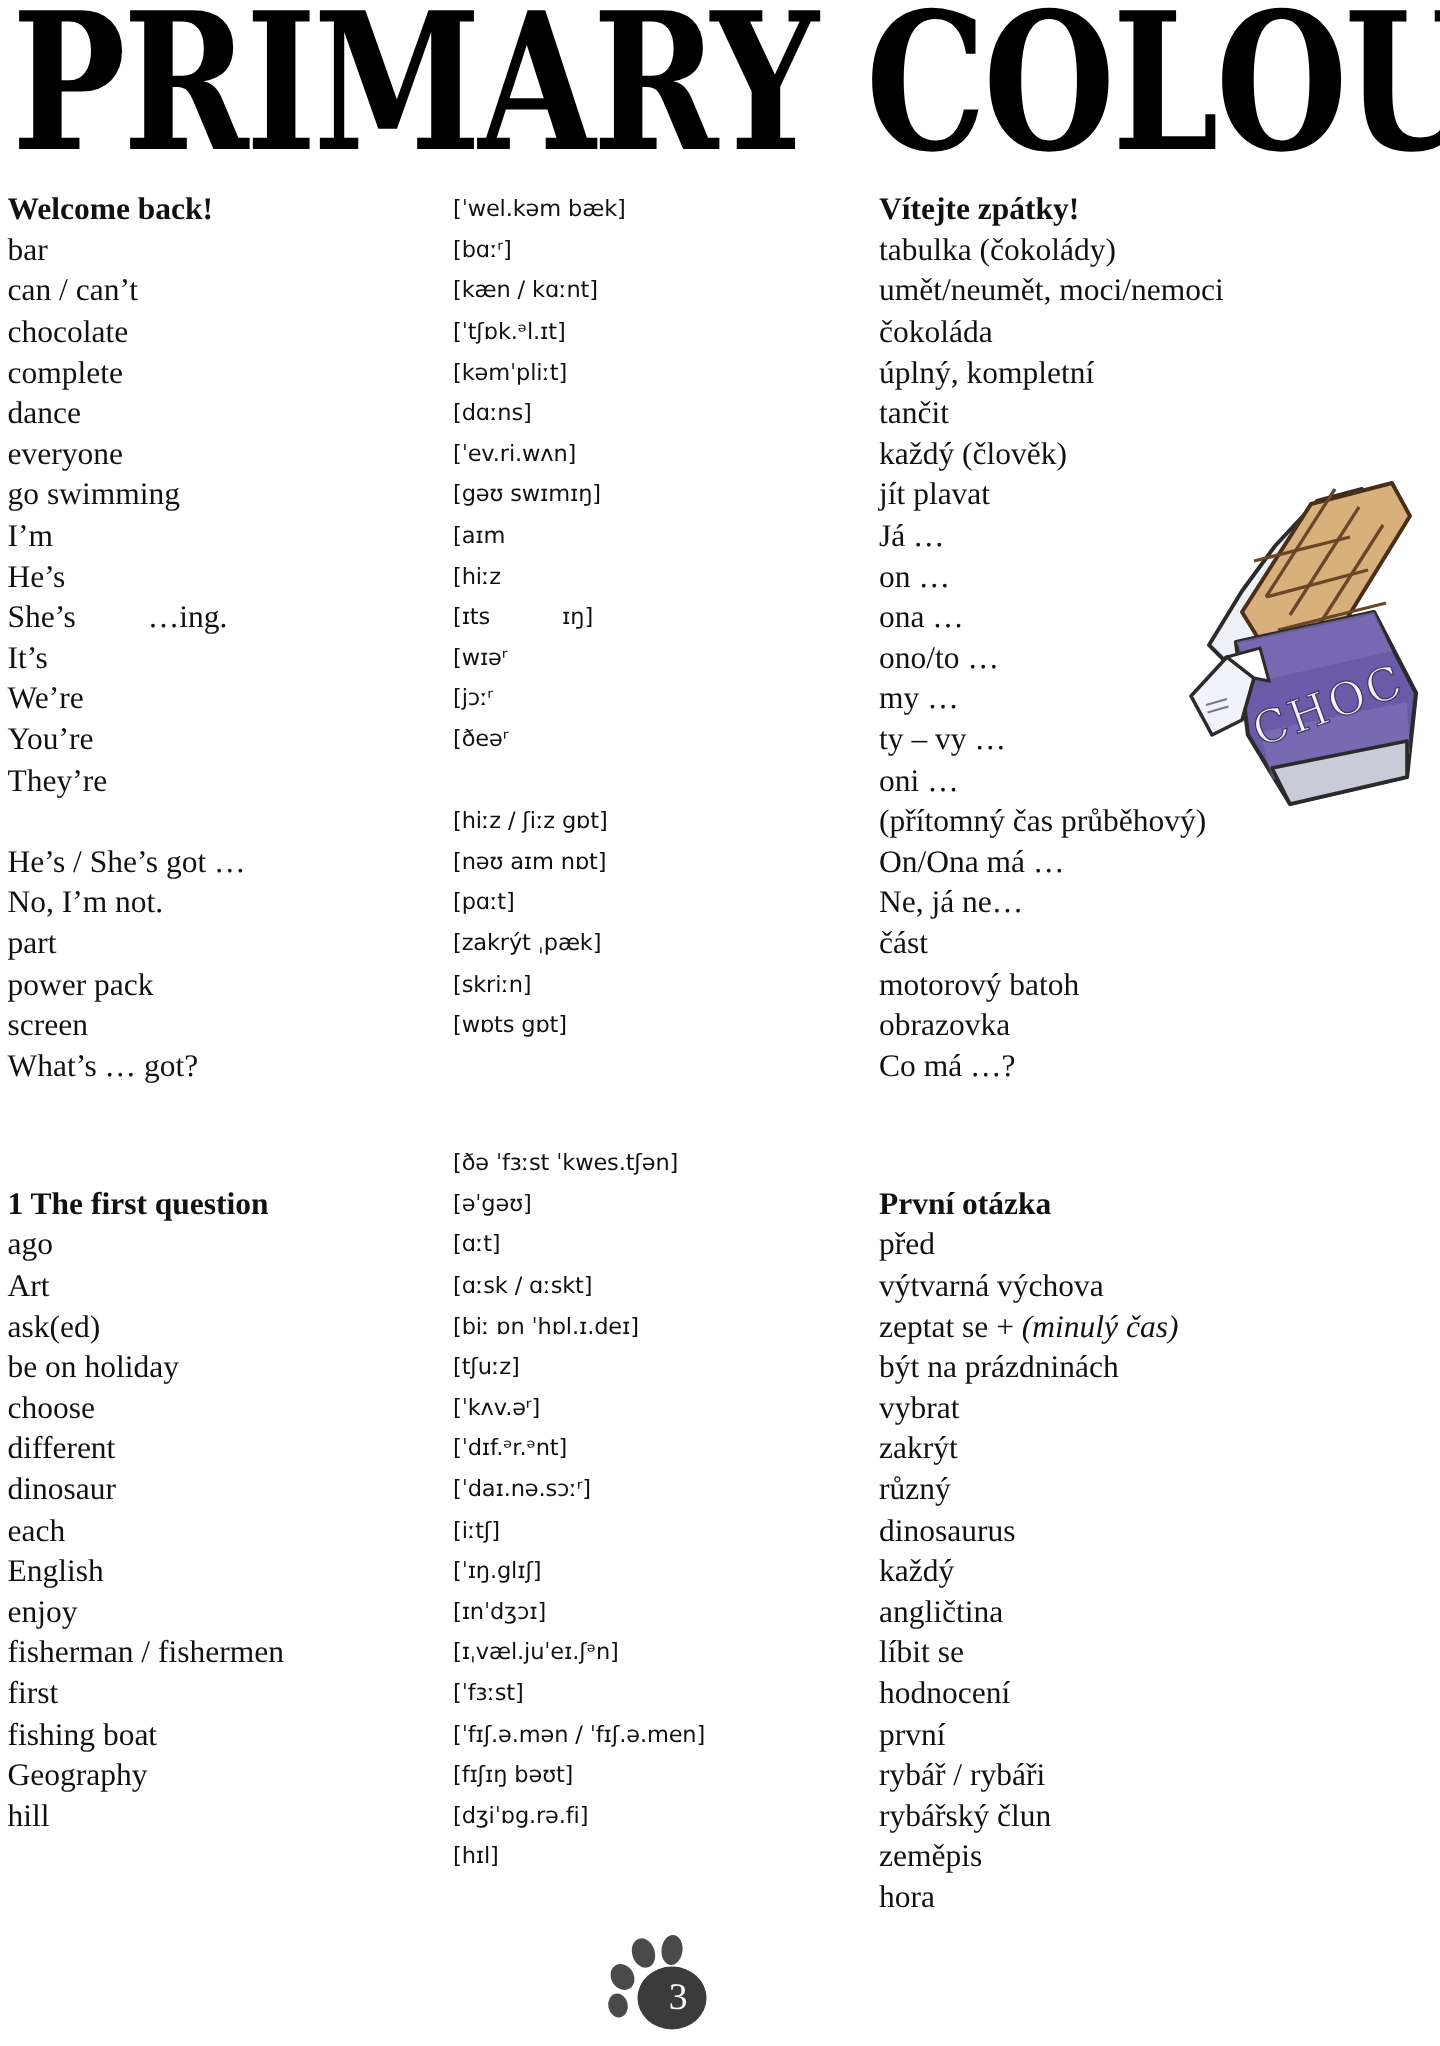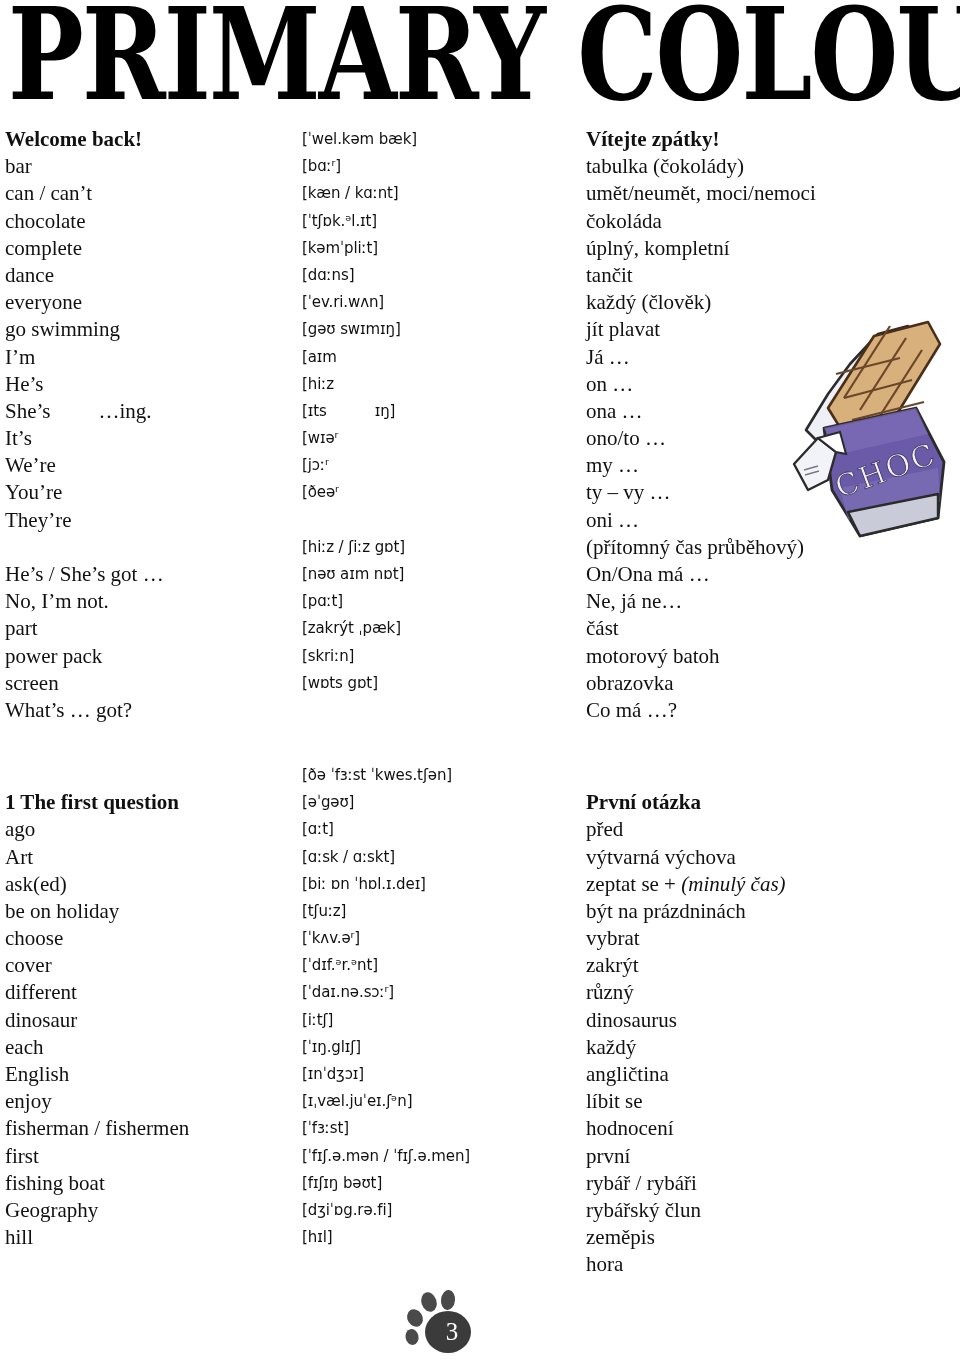--- a/index.html
+++ b/index.html
@@ -161,21 +161,20 @@
       <div class="row">screen</div>
       <div class="row">What’s … got?</div>
     </div>
     <div class="block">
       <div class="row hdr">1 The first question</div>
       <div class="row">ago</div>
       <div class="row">Art</div>
       <div class="row">ask(ed)</div>
       <div class="row">be on holiday</div>
       <div class="row">choose</div>
-      <div class="row">cover</div>
       <div class="row">different</div>
       <div class="row">dinosaur</div>
       <div class="row">each</div>
       <div class="row">English</div>
       <div class="row">enjoy</div>
       <div class="row">fisherman / fishermen</div>
       <div class="row">first</div>
       <div class="row">fishing boat</div>
       <div class="row">Geography</div>
       <div class="row">hill</div>

